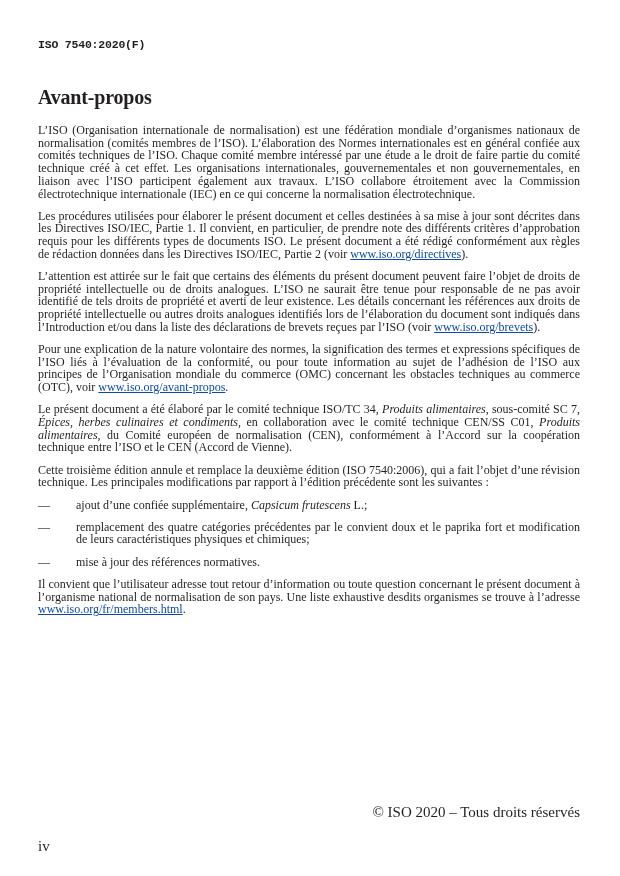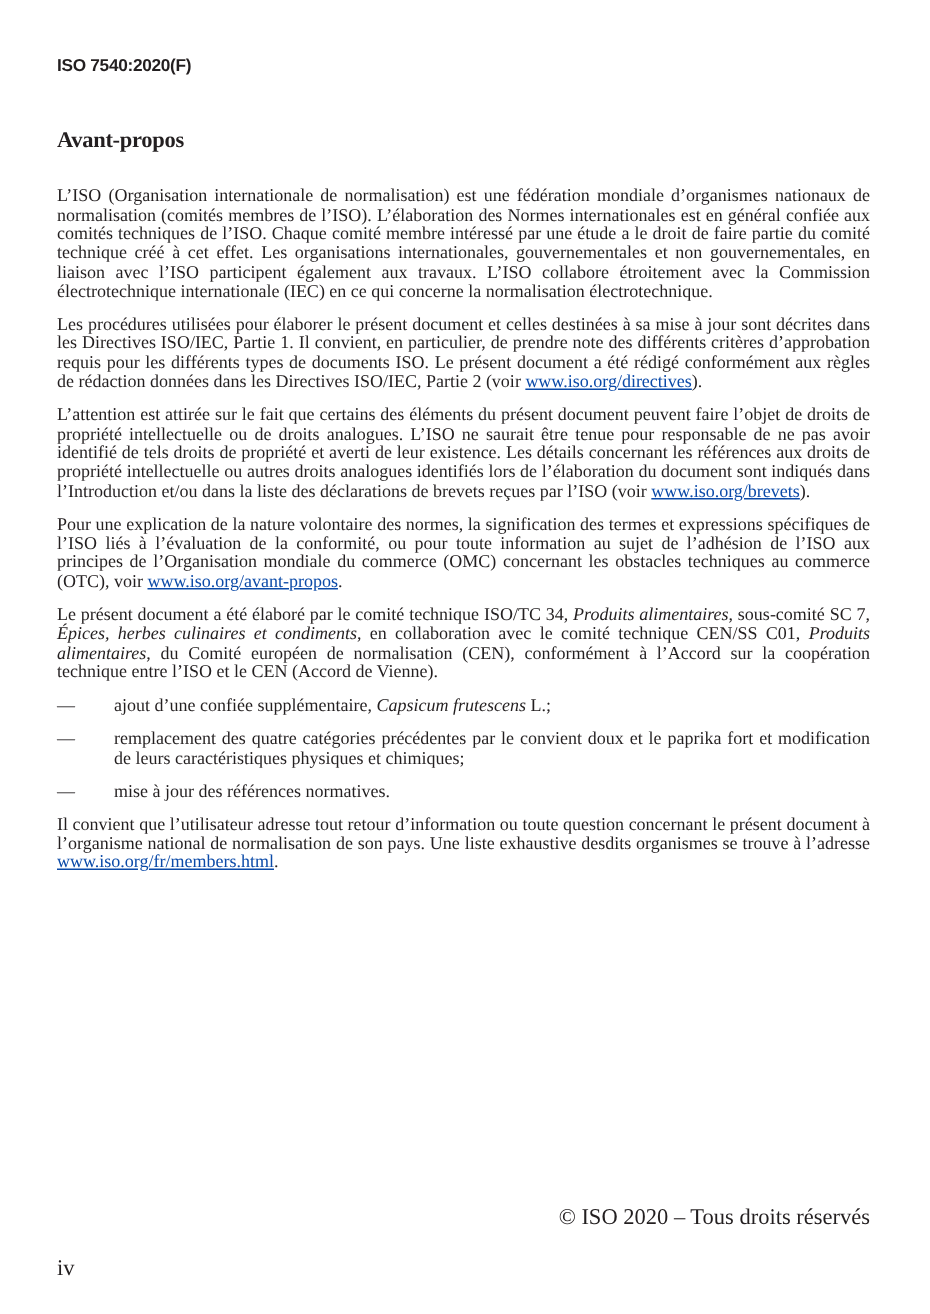--- a/index.html
+++ b/index.html
@@ -1,21 +1,21 @@
 <!DOCTYPE html>
 <html><head>
   <meta charset="utf-8">
   <style>
     html, body { margin: 0; padding: 0; background: #ffffff; }
     body { width: 620px; height: 876px; position: relative; overflow: hidden;
       font-family: "DejaVu Serif", "Liberation Serif", serif; color: #231f20; }
     .page { position: absolute; left: 38px; top: 0; width: 542px; }
     .doc-id { position: absolute; top: 38px; left: 0; font-weight: bold; font-size: 11.5px;
-      letter-spacing: -0.2px; font-family: Liberation Sans, sans-serif; }
-    .title { position: absolute; top: 86px; left: 0; font-weight: bold; font-size: 15px;
+      letter-spacing: -0.2px; font-family: Liberation Mono, monospace; }
+    .title { position: absolute; top: 86px; left: 0; font-weight: bold; font-size: 20px;
       font-family: "Liberation Serif", serif; margin: 0; letter-spacing: -0.2px; }
     .content { position: absolute; top: 124px; left: 0; width: 542px;
       font-family: "Liberation Serif", serif; font-size: 12px; line-height: 12.7px; }
     .content p { margin: 0 0 9.5px 0; text-align: justify; }
     .content a { color: #0b4aa8; text-decoration: underline; }
     .list { margin: 0 0 9.5px 0; padding: 0; list-style: none; }
     .list li { position: relative; padding-left: 38px; margin-bottom: 9.5px; text-align: justify; }
     .list li .dash { position: absolute; left: 0; top: 0; }
     .footer-left { position: absolute; top: 838px; left: 0; font-size: 15px; font-family: "Liberation Serif", serif; }
     .footer-right { position: absolute; top: 804px; right: 0; font-size: 15px; font-family: "Liberation Serif", serif; }
@@ -32,20 +32,21 @@
 
     <p><span>Les procédures utilisées pour élaborer le présent document et celles destinées à sa mise à jour sont décrites dans les Directives ISO/IEC, Partie 1. Il convient, en particulier, de prendre note des différents critères d’approbation requis pour les différents types de documents ISO. Le présent document a été rédigé conformément aux règles de rédaction données dans les Directives ISO/IEC, Partie 2 (voir </span><a href="#">www.iso.org/directives</a><span>).</span></p>
 
     <p><span>L’attention est attirée sur le fait que certains des éléments du présent document peuvent faire l’objet de droits de propriété intellectuelle ou de droits analogues. L’ISO ne saurait être tenue pour responsable de ne pas avoir identifié de tels droits de propriété et averti de leur existence. Les détails concernant les références aux droits de propriété intellectuelle ou autres droits analogues identifiés lors de l’élaboration du document sont indiqués dans l’Introduction et/ou dans la liste des déclarations de brevets reçues par l’ISO (voir </span><a href="#">www.iso.org/brevets</a><span>).</span></p>
 
 
     <p><span>Pour une explication de la nature volontaire des normes, la signification des termes et expressions spécifiques de l’ISO liés à l’évaluation de la conformité, ou pour toute information au sujet de l’adhésion de l’ISO aux principes de l’Organisation mondiale du commerce (OMC) concernant les obstacles techniques au commerce (OTC), voir </span><a href="#">www.iso.org/avant-propos</a><span>.</span></p>
 
     <p><span>Le présent document a été élaboré par le comité technique ISO/TC 34, </span><em>Produits alimentaires</em><span>, sous-comité SC 7, </span><em>Épices, herbes culinaires et condiments</em><span>, en collaboration avec le comité technique CEN/SS C01, </span><em>Produits alimentaires</em><span>, du Comité européen de normalisation (CEN), conformément à l’Accord sur la coopération technique entre l’ISO et le CEN (Accord de Vienne).</span></p>
 
+    <p>Cette troisième édition annule et remplace la deuxième édition (ISO 7540:2006), qui a fait l’objet d’une révision technique. Les principales modifications par rapport à l’édition précédente sont les suivantes :</p>
 
     <ul class="list">
       <li><span class="dash">—</span><span>ajout d’une confiée supplémentaire, </span><em>Capsicum frutescens</em><span> L.;</span></li>
       <li><span class="dash">—</span><span>remplacement des quatre catégories précédentes par le convient doux et le paprika fort et modification de leurs caractéristiques physiques et chimiques;</span></li>
       <li><span class="dash">—</span><span>mise à jour des références normatives.</span></li>
     </ul>
 
     <p><span>Il convient que l’utilisateur adresse tout retour d’information ou toute question concernant le présent document à l’organisme national de normalisation de son pays. Une liste exhaustive desdits organismes se trouve à l’adresse </span><a href="#">www.iso.org/fr/members.html</a><span>.</span></p>
   </div>
 

